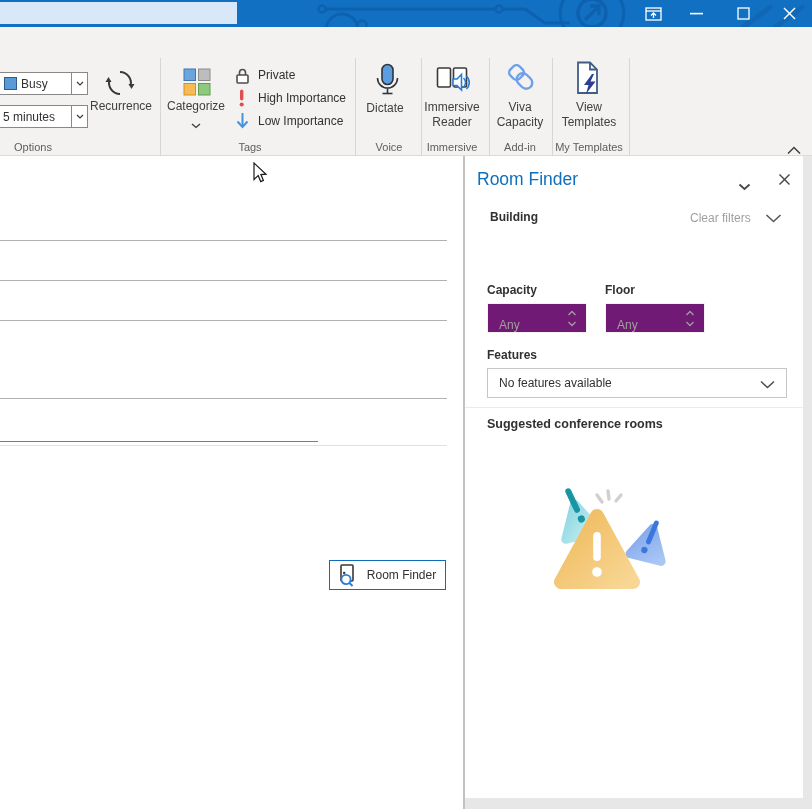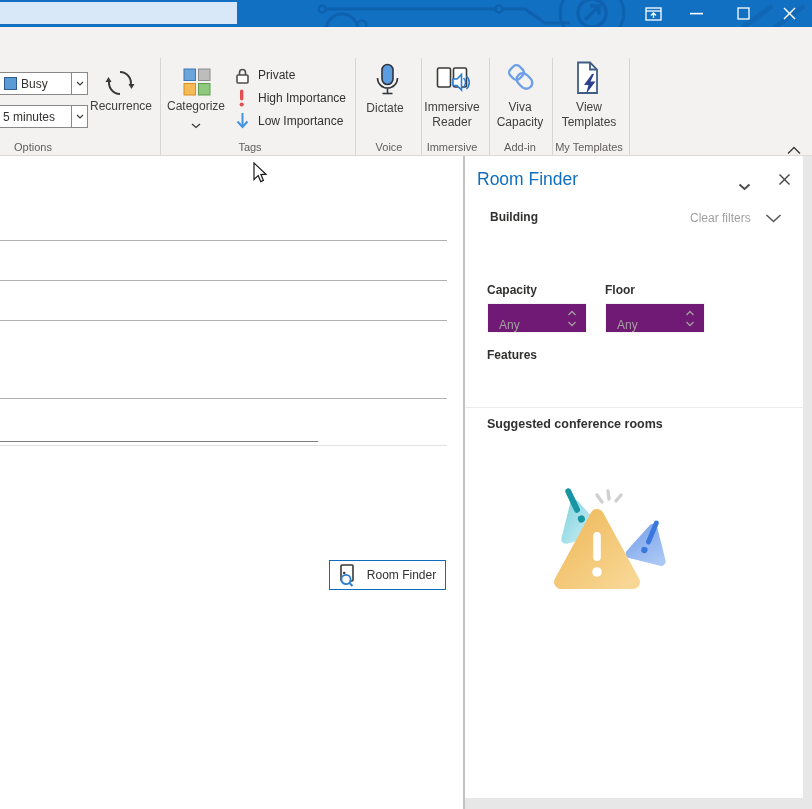--- a/index.html
+++ b/index.html
@@ -303,20 +303,26 @@
       </div>
       <div class="p-field p-spin" style="left:140px;top:147px;width:100px;">
         <span>Any</span>
         <svg class="p-chev" style="top:6px;right:9px;" width="10" height="18">
           <polyline points="1.5,5 5,1.5 8.5,5" fill="none" stroke="#a19f9d" stroke-width="1.3"></polyline>
           <polyline points="1.5,12 5,15.5 8.5,12" fill="none" stroke="#a19f9d" stroke-width="1.3"></polyline>
         </svg>
       </div>
 
       <div class="p-label" style="left:22px;top:192px;">Features</div>
+      <div class="p-field p-select" style="left:22px;top:212px;width:300px;">
+        <span>No features available</span>
+        <svg class="p-chev" width="15" height="9">
+          <polyline points="1,1.5 7.5,7.5 14,1.5" fill="none" stroke="#4f4d4b" stroke-width="1.5"></polyline>
+        </svg>
+      </div>
 
       <div class="abs" style="left:0;top:251px;width:338px;height:1px;background:#edebe9;"></div>
 
       <div class="p-label" style="left:22px;top:261px;font-size:12.5px;">Suggested conference rooms</div>
 
       <svg class="abs" style="left:80px;top:328px;" width="130" height="114" viewBox="0 0 130 114">
         <defs>
           <linearGradient id="og" x1="0" y1="0" x2="1" y2="1">
             <stop offset="0" stop-color="#efb95b"></stop>
               <stop offset="1" stop-color="#f8d795"></stop>

